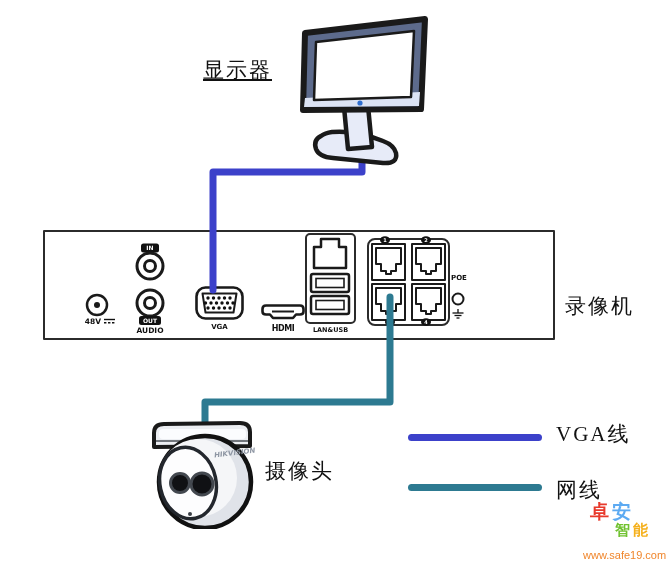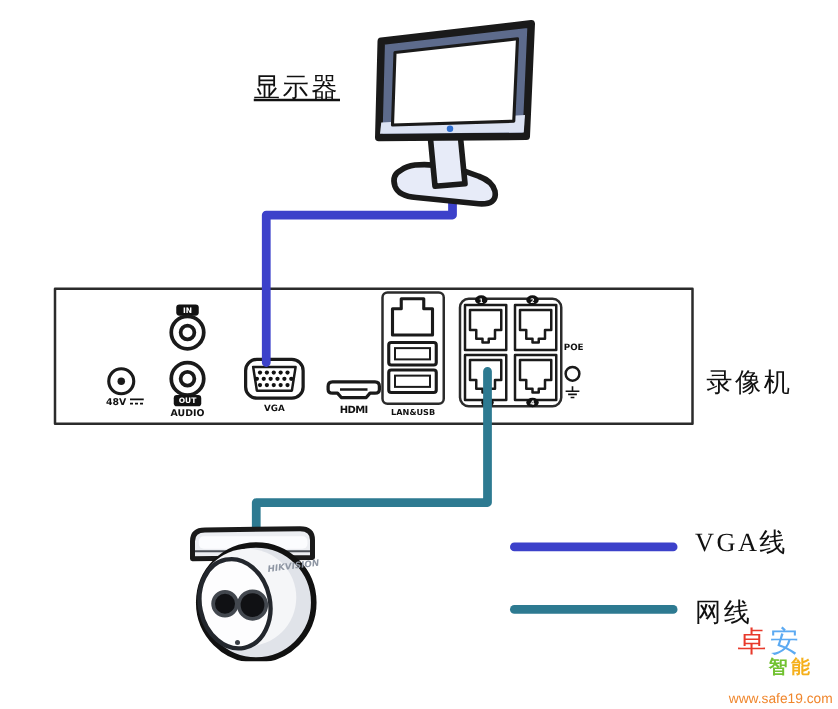--- a/index.html
+++ b/index.html
@@ -21,21 +21,21 @@
   .camera-svg{position:absolute;left:138px;top:417px;z-index:4;}
   .cables-svg{position:absolute;left:0;top:0;z-index:3;pointer-events:none;}
   
   .legend-line{position:absolute;width:134px;height:7px;border-radius:4px;z-index:2;}
   .legend-line.vga{left:408px;top:434px;background:#3c41ca;}
   .legend-line.net{left:408px;top:484px;background:#2d7a91;}
   .legend-label{position:absolute;left:556px;z-index:5;}
   
   .logo{position:absolute;left:583px;top:502px;width:86px;z-index:5;
         font-family:"Liberation Sans","DejaVu Sans",sans-serif;line-height:1;}
-  .logo-row1{margin-left:7px;font-size:23px;font-weight:normal;letter-spacing:3px;}
+  .logo-row1{margin-left:7px;font-size:19px;font-weight:bold;letter-spacing:3px;}
   .logo-row2{margin-left:32px;margin-top:1px;font-size:15px;font-weight:bold;letter-spacing:3px;}
   .logo-url{margin-top:13px;font-size:11px;color:#f0862c;letter-spacing:0px;white-space:nowrap;}
   .c-red{color:#e8392b}.c-blue{color:#5caaf2}.c-green{color:#71c231}.c-orange{color:#f5b01c}
   svg text{font-family:"DejaVu Sans","Liberation Sans",sans-serif;}
 </style>
 </head>
 <body>
 
 <div id="canvas">
 
@@ -187,20 +187,21 @@
     <circle cx="60" cy="61" r="39" fill="#f5f6f8"></circle>
 
     <text x="97" y="38" font-size="7" font-weight="bold" font-style="italic" fill="#8e96a3" text-anchor="middle" transform="rotate(-7 97 38)">HIKVISION</text>
 
     <ellipse cx="50" cy="66" rx="28" ry="36" transform="rotate(-12 50 66)" fill="#fdfdfe" stroke="#23272d" stroke-width="3.5"></ellipse>
     <circle cx="42" cy="66" r="9.5" fill="#101114" stroke="#43484f" stroke-width="3"></circle>
     <circle cx="64" cy="67" r="11" fill="#101114" stroke="#43484f" stroke-width="3"></circle>
     <circle cx="52" cy="97" r="2" fill="#3a3f46"></circle>
   </svg>
 
+  <div class="cn-label" style="left:265px;top:457px;">摄像头</div>
 
   <div class="legend-line vga"></div>
   <div class="cn-label legend-label" style="top:420px;">VGA线</div>
   <div class="legend-line net"></div>
   <div class="cn-label legend-label" style="top:476px;">网线</div>
 
   <div class="logo">
     <div class="logo-row1"><span class="c-red">卓</span><span class="c-blue">安</span></div>
     <div class="logo-row2"><span class="c-green">智</span><span class="c-orange">能</span></div>
     <div class="logo-url">www.safe19.com</div>

